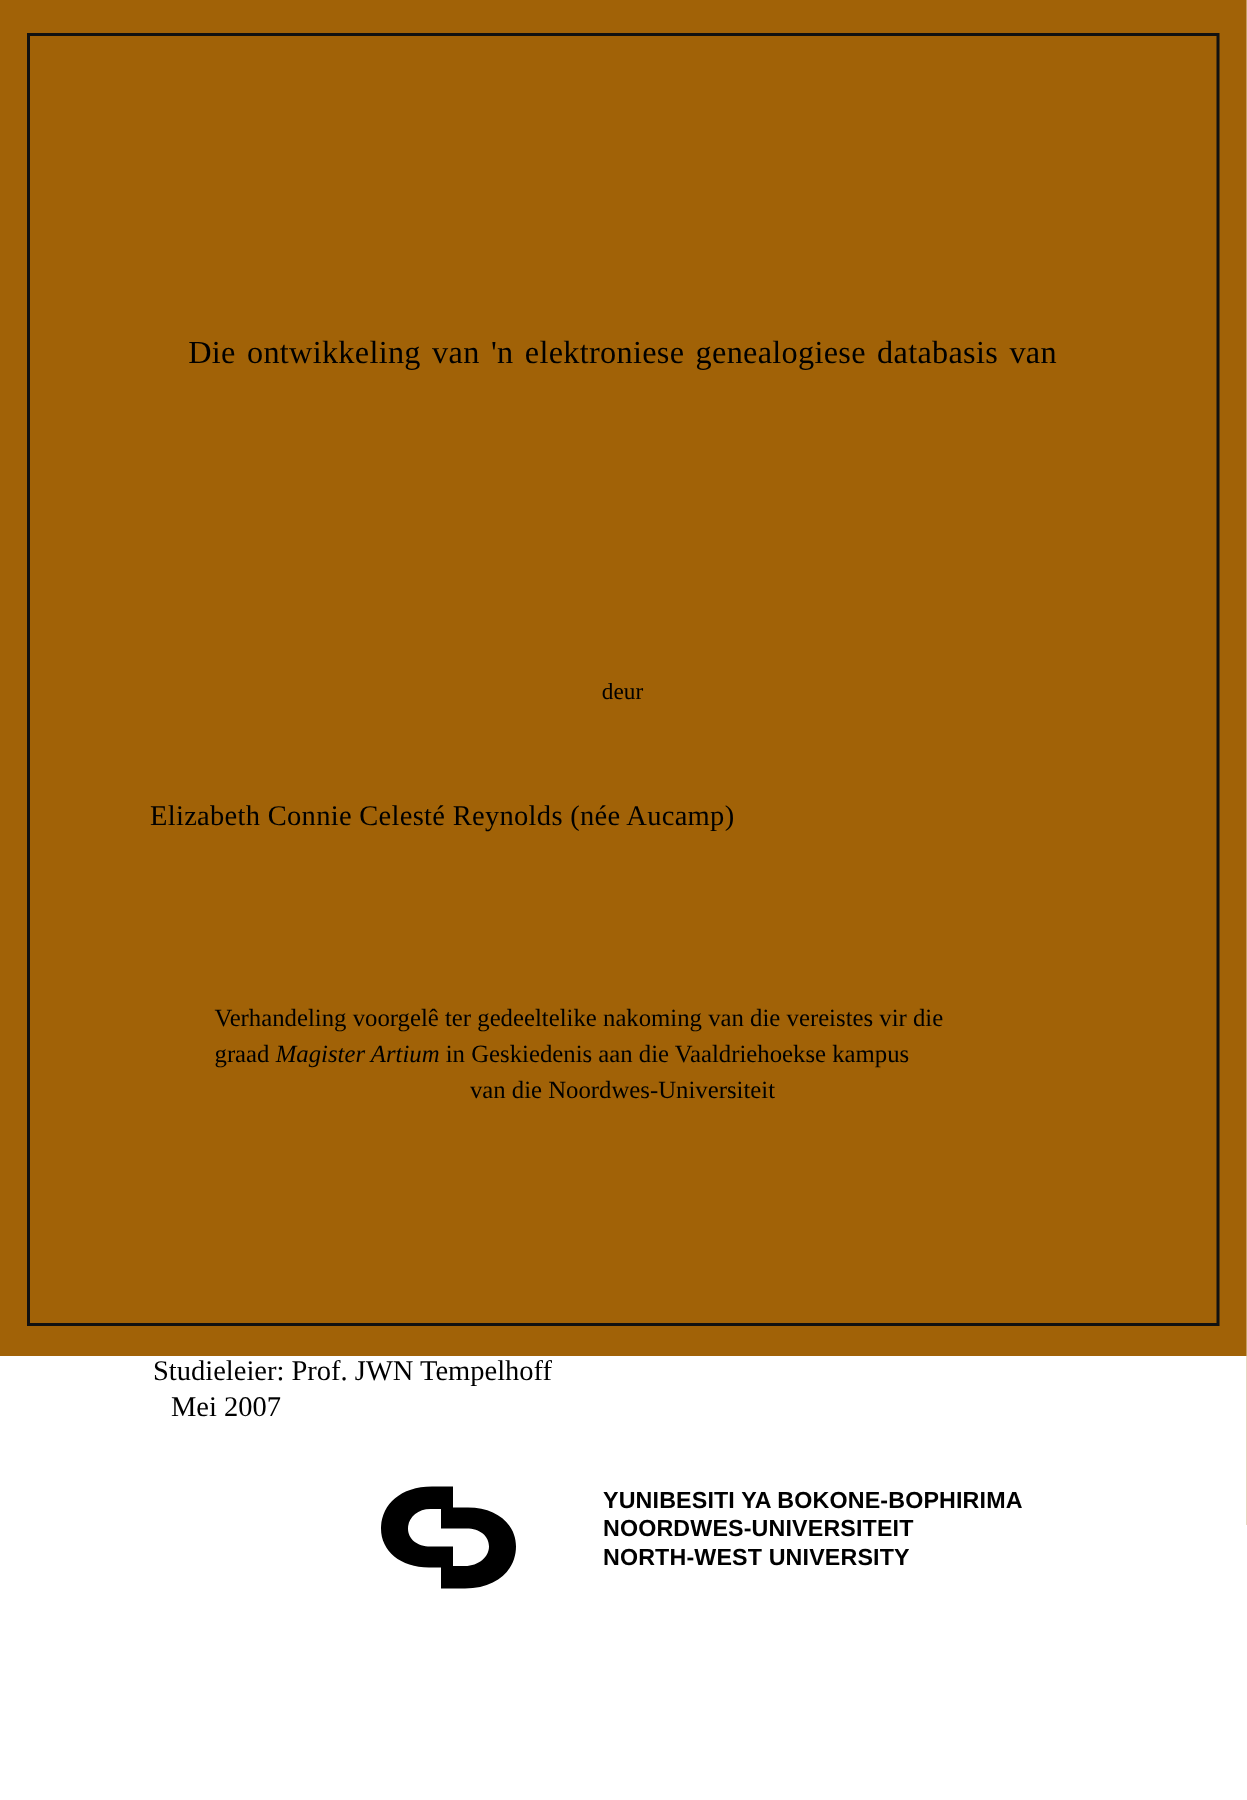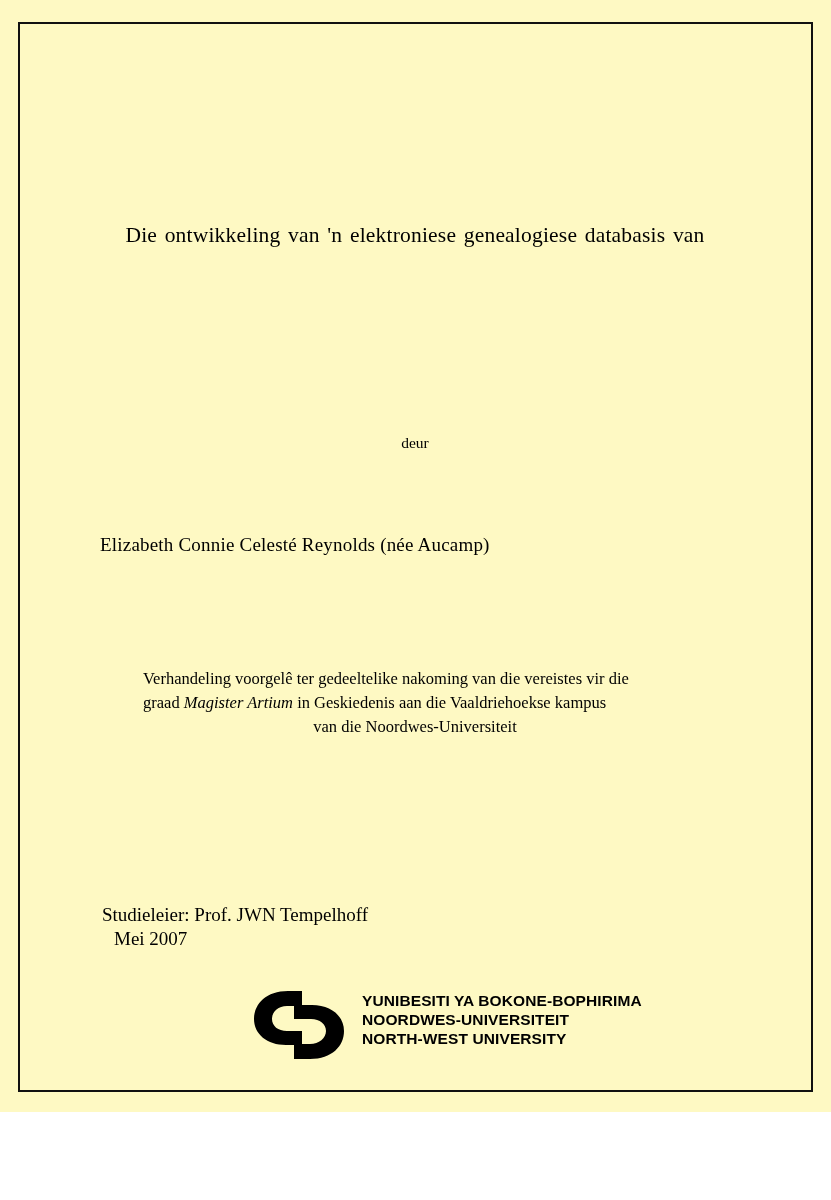--- a/index.html
+++ b/index.html
@@ -10,22 +10,22 @@
   body {
     width: 831px;
     height: 1200px;
     font-family: "Liberation Serif", serif;
     color: #000000;
     overflow: hidden;
   }
   .page {
     position: relative;
     width: 831px;
-    height: 1112px;
-    background: #fef9c3;
+    height: 904px;
+    background: #a16207;
     box-sizing: border-box;
   }
   
   .page-frame {
     position: absolute;
     left: 18px;
     top: 22px;
     right: 18px;
     bottom: 20px;
     border: 2px solid #111111;
@@ -47,21 +47,21 @@
     text-align: center;
   }
   .title-line {
     font-size: 21.5px;
     line-height: 46px;
     letter-spacing: 0.2px;
     word-spacing: 2px;
   }
   .deur {
     position: absolute;
-    top: 412px;
+    top: 431px;
     left: 10px;
     width: 630px;
     text-align: center;
     font-size: 15.5px;
   }
   .author {
     position: absolute;
     top: 512px;
     left: 10px;
     width: 630px;
@@ -121,20 +121,21 @@
     top: 6px;
     font-family: "Liberation Sans", sans-serif;
     font-size: 15.5px;
     line-height: 19px;
     font-weight: bold;
     letter-spacing: 0.1px;
     white-space: nowrap;
   }
   .logo-text div {
     font-weight: bold;
+    margin-left: 40px;
   }
   i {
     font-style: italic;
   }
 </style>
 </head>
 <body>
 
 <div class="page">
 

